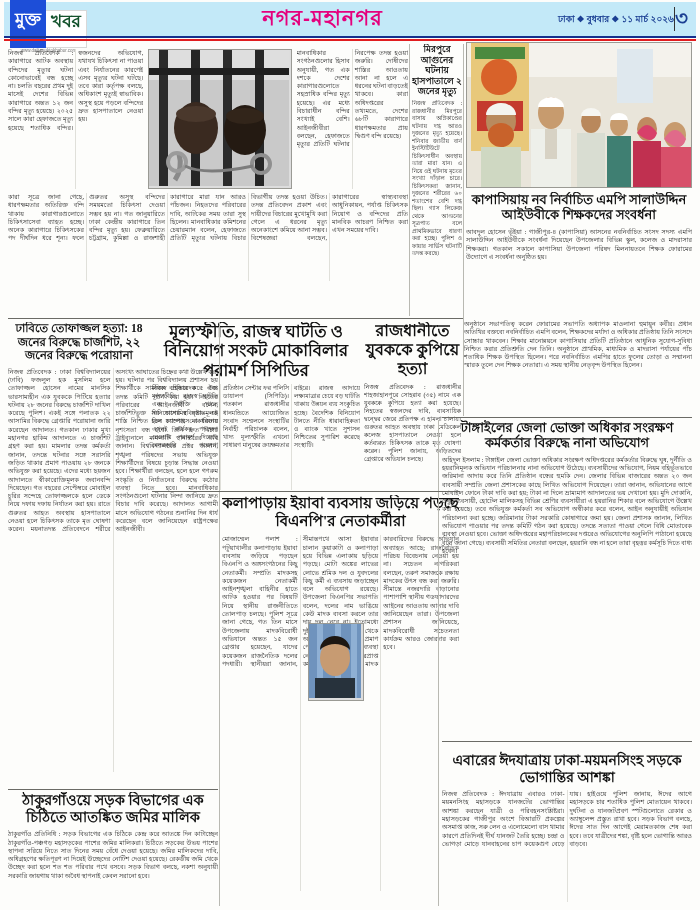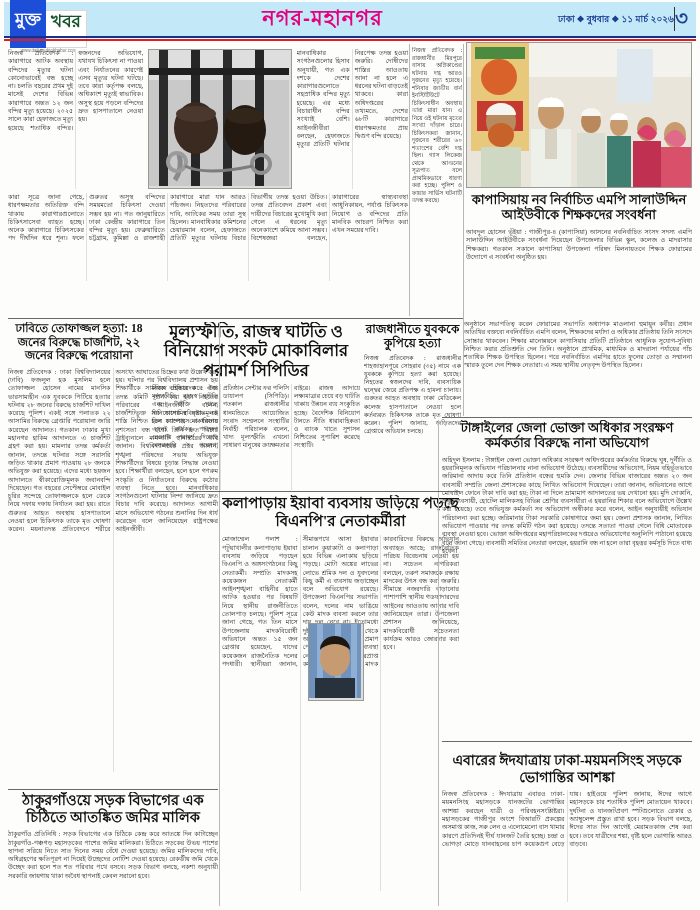--- a/index.html
+++ b/index.html
@@ -78,20 +78,21 @@
           <circle cx="112" cy="114" r="9" fill="none" stroke="#8f8f8f" stroke-width="4"></circle>
           <path d="M36 116 q20 10 68 0" stroke="#7c7c7c" stroke-width="3" fill="none"></path>
         </svg>
       </div>
       <div class="body-txt cols2" style="width:112px;height:140px;overflow:hidden;">মানবাধিকার সংগঠনগুলোর হিসাব অনুযায়ী, গত এক দশকে দেশের কারাগারগুলোতে সহস্রাধিক বন্দির মৃত্যু হয়েছে। এর মধ্যে বিচারাধীন বন্দির সংখ্যাই বেশি। আইনজীবীরা বলছেন, হেফাজতে মৃত্যুর প্রতিটি ঘটনার নিরপেক্ষ তদন্ত হওয়া জরুরি। দোষীদের শাস্তির আওতায় আনা না হলে এ ধরনের ঘটনা বাড়তেই থাকবে। কারা অধিদপ্তরের তথ্যমতে, দেশের ৬৮টি কারাগারে ধারণক্ষমতার প্রায় দ্বিগুণ বন্দি রয়েছে।</div>
     </div>
     <div class="body-txt cols5" style="margin-top:4px;height:88px;overflow:hidden;">কারা সূত্রে জানা গেছে, ধারণক্ষমতার অতিরিক্ত বন্দি থাকায় কারাগারগুলোতে চিকিৎসাসেবা ব্যাহত হচ্ছে। অনেক কারাগারে চিকিৎসকের পদ দীর্ঘদিন ধরে শূন্য। ফলে গুরুতর অসুস্থ বন্দিদের সময়মতো চিকিৎসা দেওয়া সম্ভব হয় না। গত জানুয়ারিতে ঢাকা কেন্দ্রীয় কারাগারে তিন বন্দির মৃত্যু হয়। ফেব্রুয়ারিতে চট্টগ্রাম, কুমিল্লা ও রাজশাহী কারাগারে মারা যান আরও পাঁচজন। নিহতদের পরিবারের দাবি, আটকের সময় তারা সুস্থ ছিলেন। মানবাধিকার কমিশনের চেয়ারম্যান বলেন, হেফাজতে প্রতিটি মৃত্যুর ঘটনায় বিচার বিভাগীয় তদন্ত হওয়া উচিত। তদন্ত প্রতিবেদন প্রকাশ এবং দায়ীদের বিচারের মুখোমুখি করা গেলে এ ধরনের মৃত্যু অনেকাংশে কমিয়ে আনা সম্ভব। বিশেষজ্ঞরা বলছেন, কারাগারের স্বাস্থ্যব্যবস্থা আধুনিকায়ন, পর্যাপ্ত চিকিৎসক নিয়োগ ও বন্দিদের প্রতি মানবিক আচরণ নিশ্চিত করা এখন সময়ের দাবি।</div>
   </div>
 
   <div class="abs" style="left:412px;top:44px;width:50px;height:272px;">
+    <div class="hl" style="font-size:9px;">মিরপুরে আগুনের ঘটনায় হাসপাতালে ২ জনের মৃত্যু</div>
     <div class="body-txt" style="font-size:5.7px;margin-top:3px;height:218px;overflow:hidden;">নিজস্ব প্রতিবেদক : রাজধানীর মিরপুরে বাসায় অগ্নিকাণ্ডের ঘটনায় দগ্ধ আরও দুজনের মৃত্যু হয়েছে। শনিবার জাতীয় বার্ন ইনস্টিটিউটে চিকিৎসাধীন অবস্থায় তারা মারা যান। এ নিয়ে ওই ঘটনায় মৃতের সংখ্যা দাঁড়াল চারে। চিকিৎসকরা জানান, দুজনের শরীরের ৬০ শতাংশের বেশি দগ্ধ ছিল। গ্যাস লিকেজ থেকে আগুনের সূত্রপাত বলে প্রাথমিকভাবে ধারণা করা হচ্ছে। পুলিশ ও ফায়ার সার্ভিস ঘটনাটি তদন্ত করছে।</div>
   </div>
 
   <div class="abs photo-frame" style="left:466px;top:42px;width:226px;height:146px;">
     <svg width="224" height="144" viewBox="0 0 224 144">
       <rect x="0" y="0" width="224" height="144" fill="#e9e5da"></rect>
       <rect x="0" y="0" width="224" height="34" fill="#f4f2ec"></rect>
       <rect x="150" y="6" width="36" height="54" fill="#dfe8ee"></rect>
       <rect x="4" y="0" width="58" height="108" fill="#e8c87a"></rect>
       <circle cx="32" cy="34" r="18" fill="#d8622a"></circle>
@@ -140,21 +141,21 @@
     <div class="hl" style="width:142px;font-size:11.5px;">ঢাবিতে তোফাজ্জল হত্যা: 18 জনের বিরুদ্ধে চার্জশিট, ২২ জনের বিরুদ্ধে পরোয়ানা</div>
     <div class="body-txt cols2" style="margin-top:5px;height:404px;overflow:hidden;">নিজস্ব প্রতিবেদক : ঢাকা বিশ্ববিদ্যালয়ের (ঢাবি) ফজলুল হক মুসলিম হলে তোফাজ্জল হোসেন নামের মানসিক ভারসাম্যহীন এক যুবককে পিটিয়ে হত্যার ঘটনায় ২৮ জনের বিরুদ্ধে চার্জশিট দাখিল করেছে পুলিশ। একই সঙ্গে পলাতক ২২ আসামির বিরুদ্ধে গ্রেপ্তারি পরোয়ানা জারি করেছেন আদালত। গতকাল ঢাকার মুখ্য মহানগর হাকিম আদালতে এ চার্জশিট গ্রহণ করা হয়। মামলার তদন্ত কর্মকর্তা জানান, তদন্তে ঘটনার সঙ্গে সরাসরি জড়িত থাকার প্রমাণ পাওয়ায় ২৮ জনকে অভিযুক্ত করা হয়েছে। এদের মধ্যে ছয়জন আদালতে স্বীকারোক্তিমূলক জবানবন্দি দিয়েছেন। গত বছরের সেপ্টেম্বরে মোবাইল চুরির সন্দেহে তোফাজ্জলকে হলে ডেকে নিয়ে দফায় দফায় নির্যাতন করা হয়। রাতে গুরুতর আহত অবস্থায় হাসপাতালে নেওয়া হলে চিকিৎসক তাকে মৃত ঘোষণা করেন। ময়নাতদন্ত প্রতিবেদনে শরীরে অসংখ্য আঘাতের চিহ্নের কথা উল্লেখ করা হয়। ঘটনার পর বিশ্ববিদ্যালয় প্রশাসন ছয় শিক্ষার্থীকে সাময়িক বহিষ্কার করে এবং তদন্ত কমিটি গঠন করা হয়। নিহতের পরিবারের আইনজীবী বলেন, চার্জশিটভুক্ত সব আসামির দৃষ্টান্তমূলক শাস্তি নিশ্চিত হলে ক্যাম্পাসে এ ধরনের নৃশংসতা বন্ধ হবে। তিনি দ্রুত বিচার ট্রাইব্যুনালে মামলাটি স্থানান্তরের দাবি জানান। বিশ্ববিদ্যালয়ের প্রক্টর জানান, শৃঙ্খলা পরিষদের সভায় অভিযুক্ত শিক্ষার্থীদের বিষয়ে চূড়ান্ত সিদ্ধান্ত নেওয়া হবে। শিক্ষার্থীরা বলছেন, হলে হলে গণরুম সংস্কৃতি ও নির্যাতনের বিরুদ্ধে কঠোর ব্যবস্থা নিতে হবে। মানবাধিকার সংগঠনগুলো ঘটনার নিন্দা জানিয়ে দ্রুত বিচার দাবি করেছে। আদালত আগামী মাসে অভিযোগ গঠনের শুনানির দিন ধার্য করেছেন বলে জানিয়েছেন রাষ্ট্রপক্ষের আইনজীবী।</div>
   </div>
 
   <div class="abs" style="left:152px;top:322px;width:208px;height:168px;">
     <div class="hl" style="font-size:16.5px;">মূল্যস্ফীতি, রাজস্ব ঘাটতি ও বিনিয়োগ সংকট মোকাবিলার পরামর্শ সিপিডির</div>
     <div class="body-txt cols3" style="font-size:6.1px;margin-top:4px;height:112px;overflow:hidden;">নিজস্ব প্রতিবেদক : উচ্চ মূল্যস্ফীতি, রাজস্ব ঘাটতি এবং ব্যক্তি খাতে বিনিয়োগের স্থবিরতা— এই তিন চ্যালেঞ্জ মোকাবিলায় এখনই কার্যকর পদক্ষেপ নেওয়ার পরামর্শ দিয়েছে বেসরকারি গবেষণা প্রতিষ্ঠান সেন্টার ফর পলিসি ডায়ালগ (সিপিডি)। গতকাল রাজধানীর ধানমন্ডিতে আয়োজিত সংবাদ সম্মেলনে সংস্থাটির নির্বাহী পরিচালক বলেন, খাদ্য মূল্যস্ফীতি এখনো সাধারণ মানুষের ক্রয়ক্ষমতার বাইরে। রাজস্ব আদায়ে লক্ষ্যমাত্রার চেয়ে বড় ঘাটতি থাকায় উন্নয়ন ব্যয় সংকুচিত হচ্ছে। বৈদেশিক বিনিয়োগ টানতে নীতি ধারাবাহিকতা ও ব্যাংক খাতে সুশাসন নিশ্চিতের সুপারিশ করেছে সংস্থাটি।</div>
   </div>
 
   <div class="abs" style="left:364px;top:322px;width:97px;height:168px;">
-    <div class="hl" style="font-size:12px;">রাজধানীতে যুবককে কুপিয়ে হত্যা</div>
+    <div class="hl" style="font-size:16px;">রাজধানীতে যুবককে কুপিয়ে হত্যা</div>
     <div class="body-txt" style="font-size:6.1px;margin-top:4px;height:126px;overflow:hidden;">নিজস্ব প্রতিবেদক : রাজধানীর শাহজাহানপুরে সোহরাব (৩৫) নামে এক যুবককে কুপিয়ে হত্যা করা হয়েছে। নিহতের স্বজনদের দাবি, ব্যবসায়িক দ্বন্দ্বের জেরে প্রতিপক্ষ এ হামলা চালায়। গুরুতর আহত অবস্থায় ঢাকা মেডিকেল কলেজ হাসপাতালে নেওয়া হলে কর্তব্যরত চিকিৎসক তাকে মৃত ঘোষণা করেন। পুলিশ জানায়, জড়িতদের গ্রেপ্তারে অভিযান চলছে।</div>
   </div>
 
   <div class="abs" style="left:442px;top:420px;width:250px;height:320px;">
     <div class="hl" style="font-size:13px;">টাঙ্গাইলের জেলা ভোক্তা অধিকার সংরক্ষণ কর্মকর্তার বিরুদ্ধে নানা অভিযোগ</div>
     <div class="body-txt" style="margin-top:5px;height:262px;overflow:hidden;">অহিদুল ইসলাম : টাঙ্গাইল জেলা ভোক্তা অধিকার সংরক্ষণ অধিদপ্তরের কর্মকর্তার বিরুদ্ধে ঘুষ, দুর্নীতি ও হয়রানিমূলক অভিযান পরিচালনার নানা অভিযোগ উঠেছে। ব্যবসায়ীদের অভিযোগ, নিয়ম বহির্ভূতভাবে জরিমানা আদায় করে তিনি প্রতিষ্ঠান বন্ধের হুমকি দেন। জেলার বিভিন্ন বাজারের অন্তত ২০ জন ব্যবসায়ী সম্প্রতি জেলা প্রশাসকের কাছে লিখিত অভিযোগ দিয়েছেন। তারা জানান, অভিযানের আগে মোবাইল ফোনে টাকা দাবি করা হয়; টাকা না দিলে ভ্রাম্যমাণ আদালতের ভয় দেখানো হয়। মুদি দোকানি, ওষুধ ব্যবসায়ী, হোটেল মালিকসহ বিভিন্ন শ্রেণির ব্যবসায়ীরা এ হয়রানির শিকার বলে অভিযোগে উল্লেখ করা হয়েছে। তবে অভিযুক্ত কর্মকর্তা সব অভিযোগ অস্বীকার করে বলেন, আইন অনুযায়ীই অভিযান পরিচালনা করা হচ্ছে। জরিমানার টাকা সরকারি কোষাগারে জমা হয়। জেলা প্রশাসক জানান, লিখিত অভিযোগ পাওয়ার পর তদন্ত কমিটি গঠন করা হয়েছে। তদন্তে সত্যতা পাওয়া গেলে বিধি মোতাবেক ব্যবস্থা নেওয়া হবে। ভোক্তা অধিদপ্তরের মহাপরিচালকের দপ্তরেও অভিযোগের অনুলিপি পাঠানো হয়েছে বলে জানা গেছে। ব্যবসায়ী সমিতির নেতারা বলছেন, হয়রানি বন্ধ না হলে তারা বৃহত্তর কর্মসূচি দিতে বাধ্য হবেন।</div>
   </div>
 
   <div class="abs" style="left:222px;top:495px;width:237px;height:412px;">
     <div class="hl" style="font-size:15px;">কলাপাড়ায় ইয়াবা ব্যবসায় জড়িয়ে পড়ছে বিএনপি'র নেতাকর্মীরা</div>

